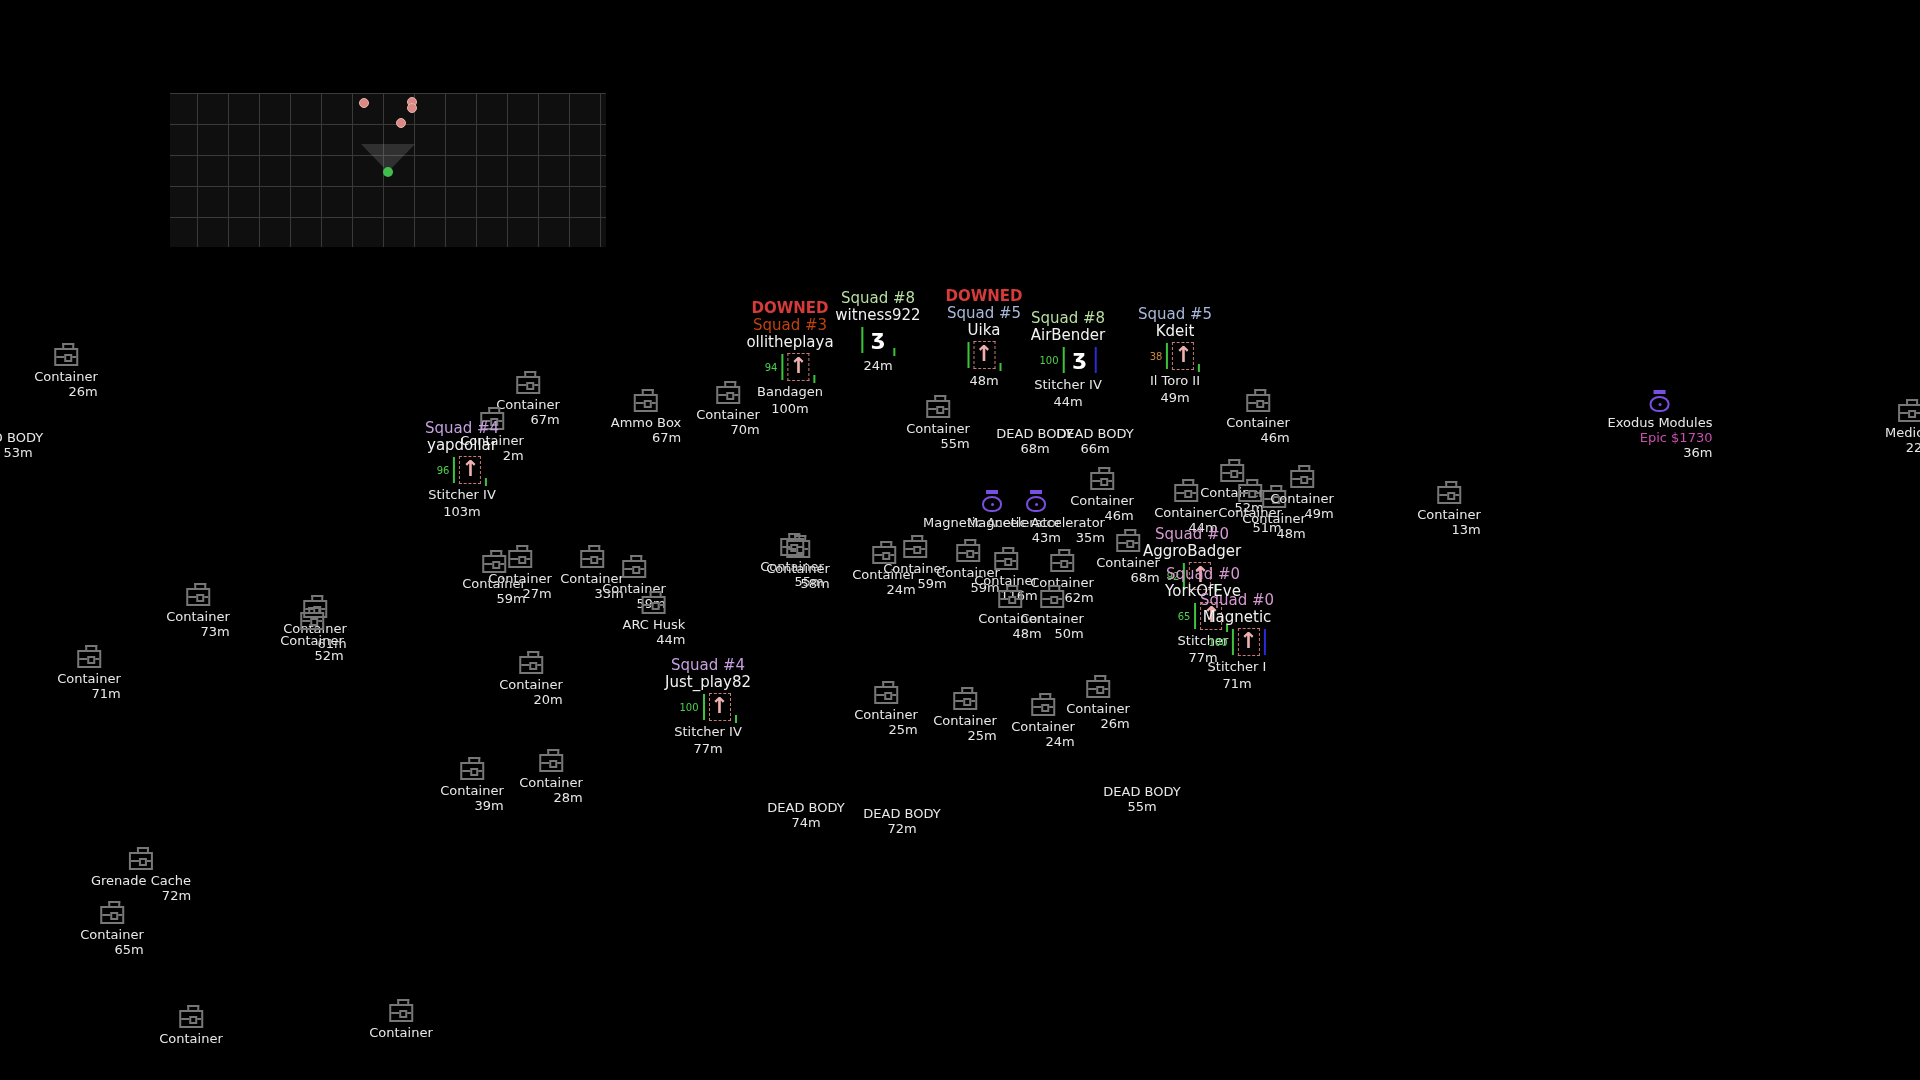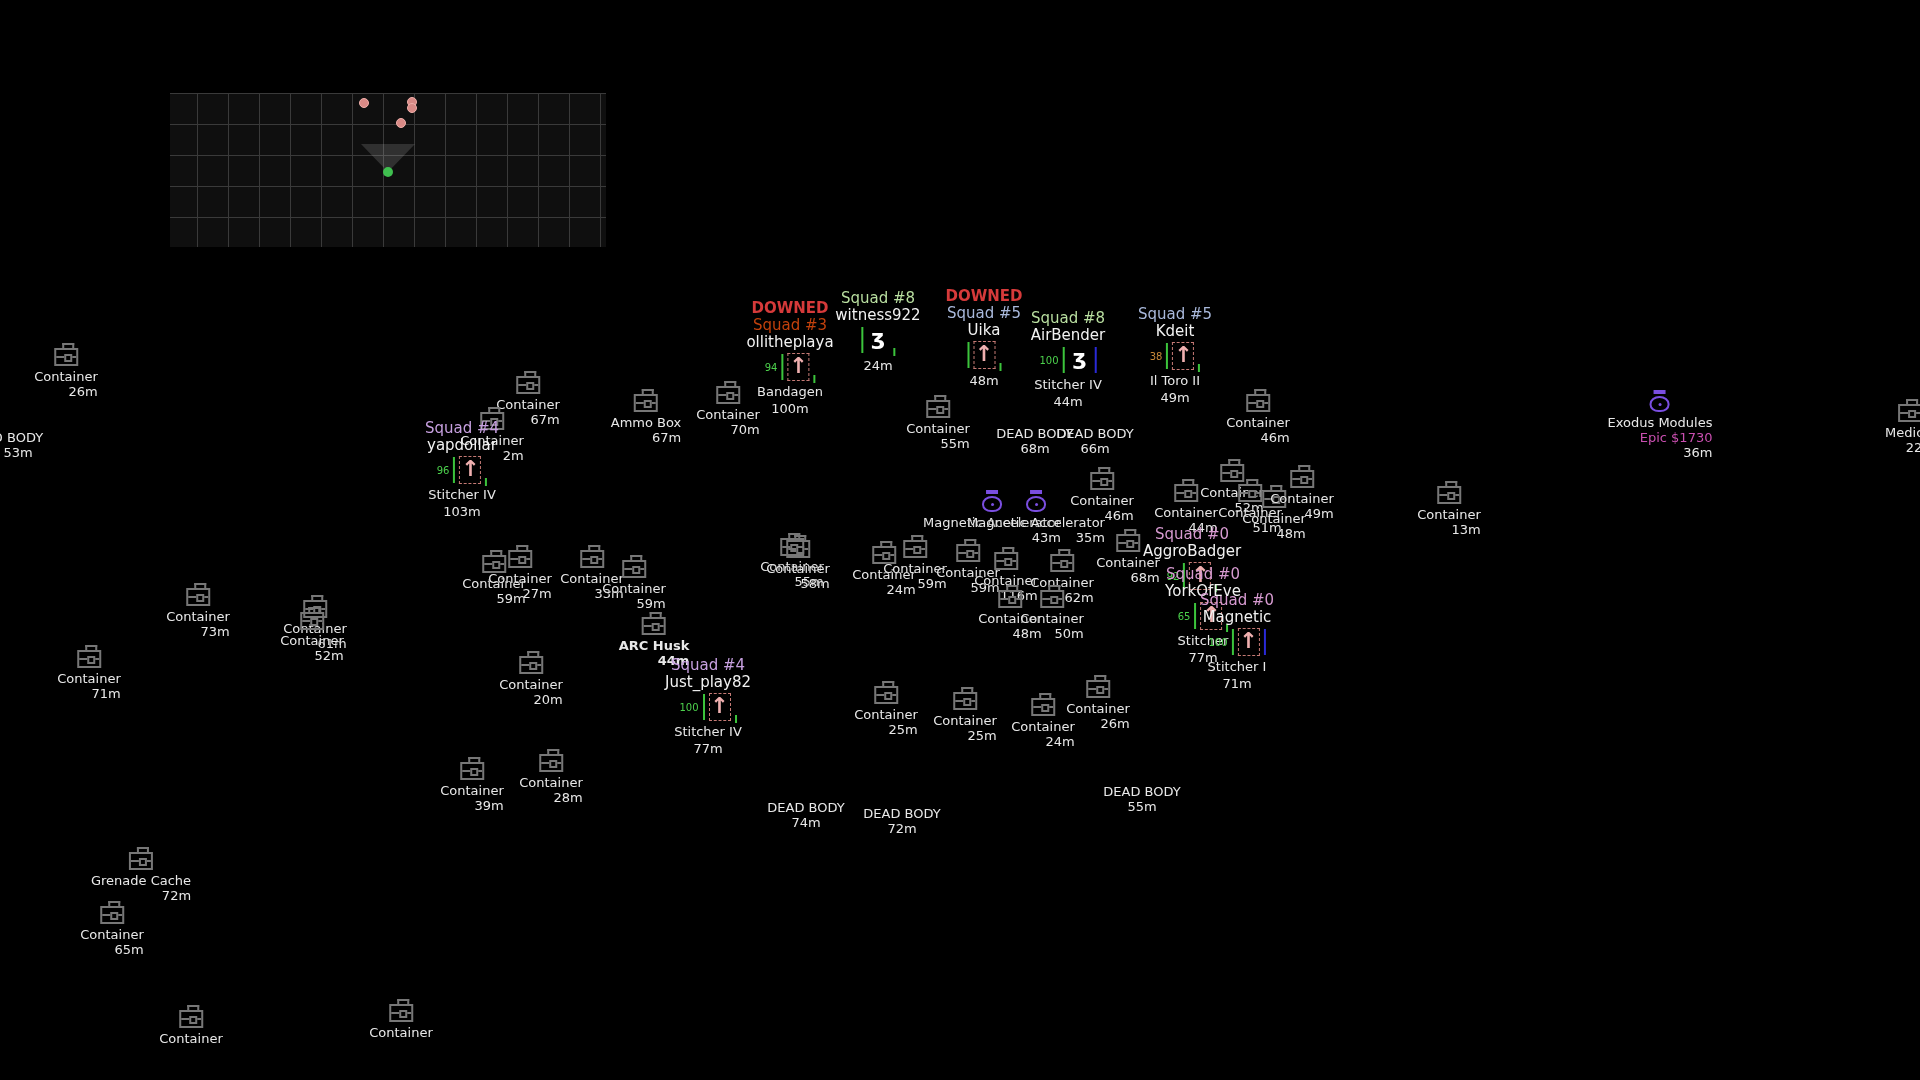--- a/index.html
+++ b/index.html
@@ -211,21 +211,21 @@
       <div>Container</div>
       <div>33m</div>
     </div>
     <div class="marker" style="left: 634px; top: 560px;">
       <div class="icon case">
         <i></i>
       </div>
       <div>Container</div>
       <div>59m</div>
     </div>
-    <div class="marker" style="left: 654px; top: 617px; font-weight: bold;">
+    <div class="marker" style="left: 654px; top: 596px;">
       <div class="icon case">
         <i></i>
       </div>
       <div>ARC Husk</div>
       <div>44m</div>
     </div>
     <div class="marker" style="left: 792px; top: 538px;">
       <div class="icon case">
         <i></i>
       </div>

